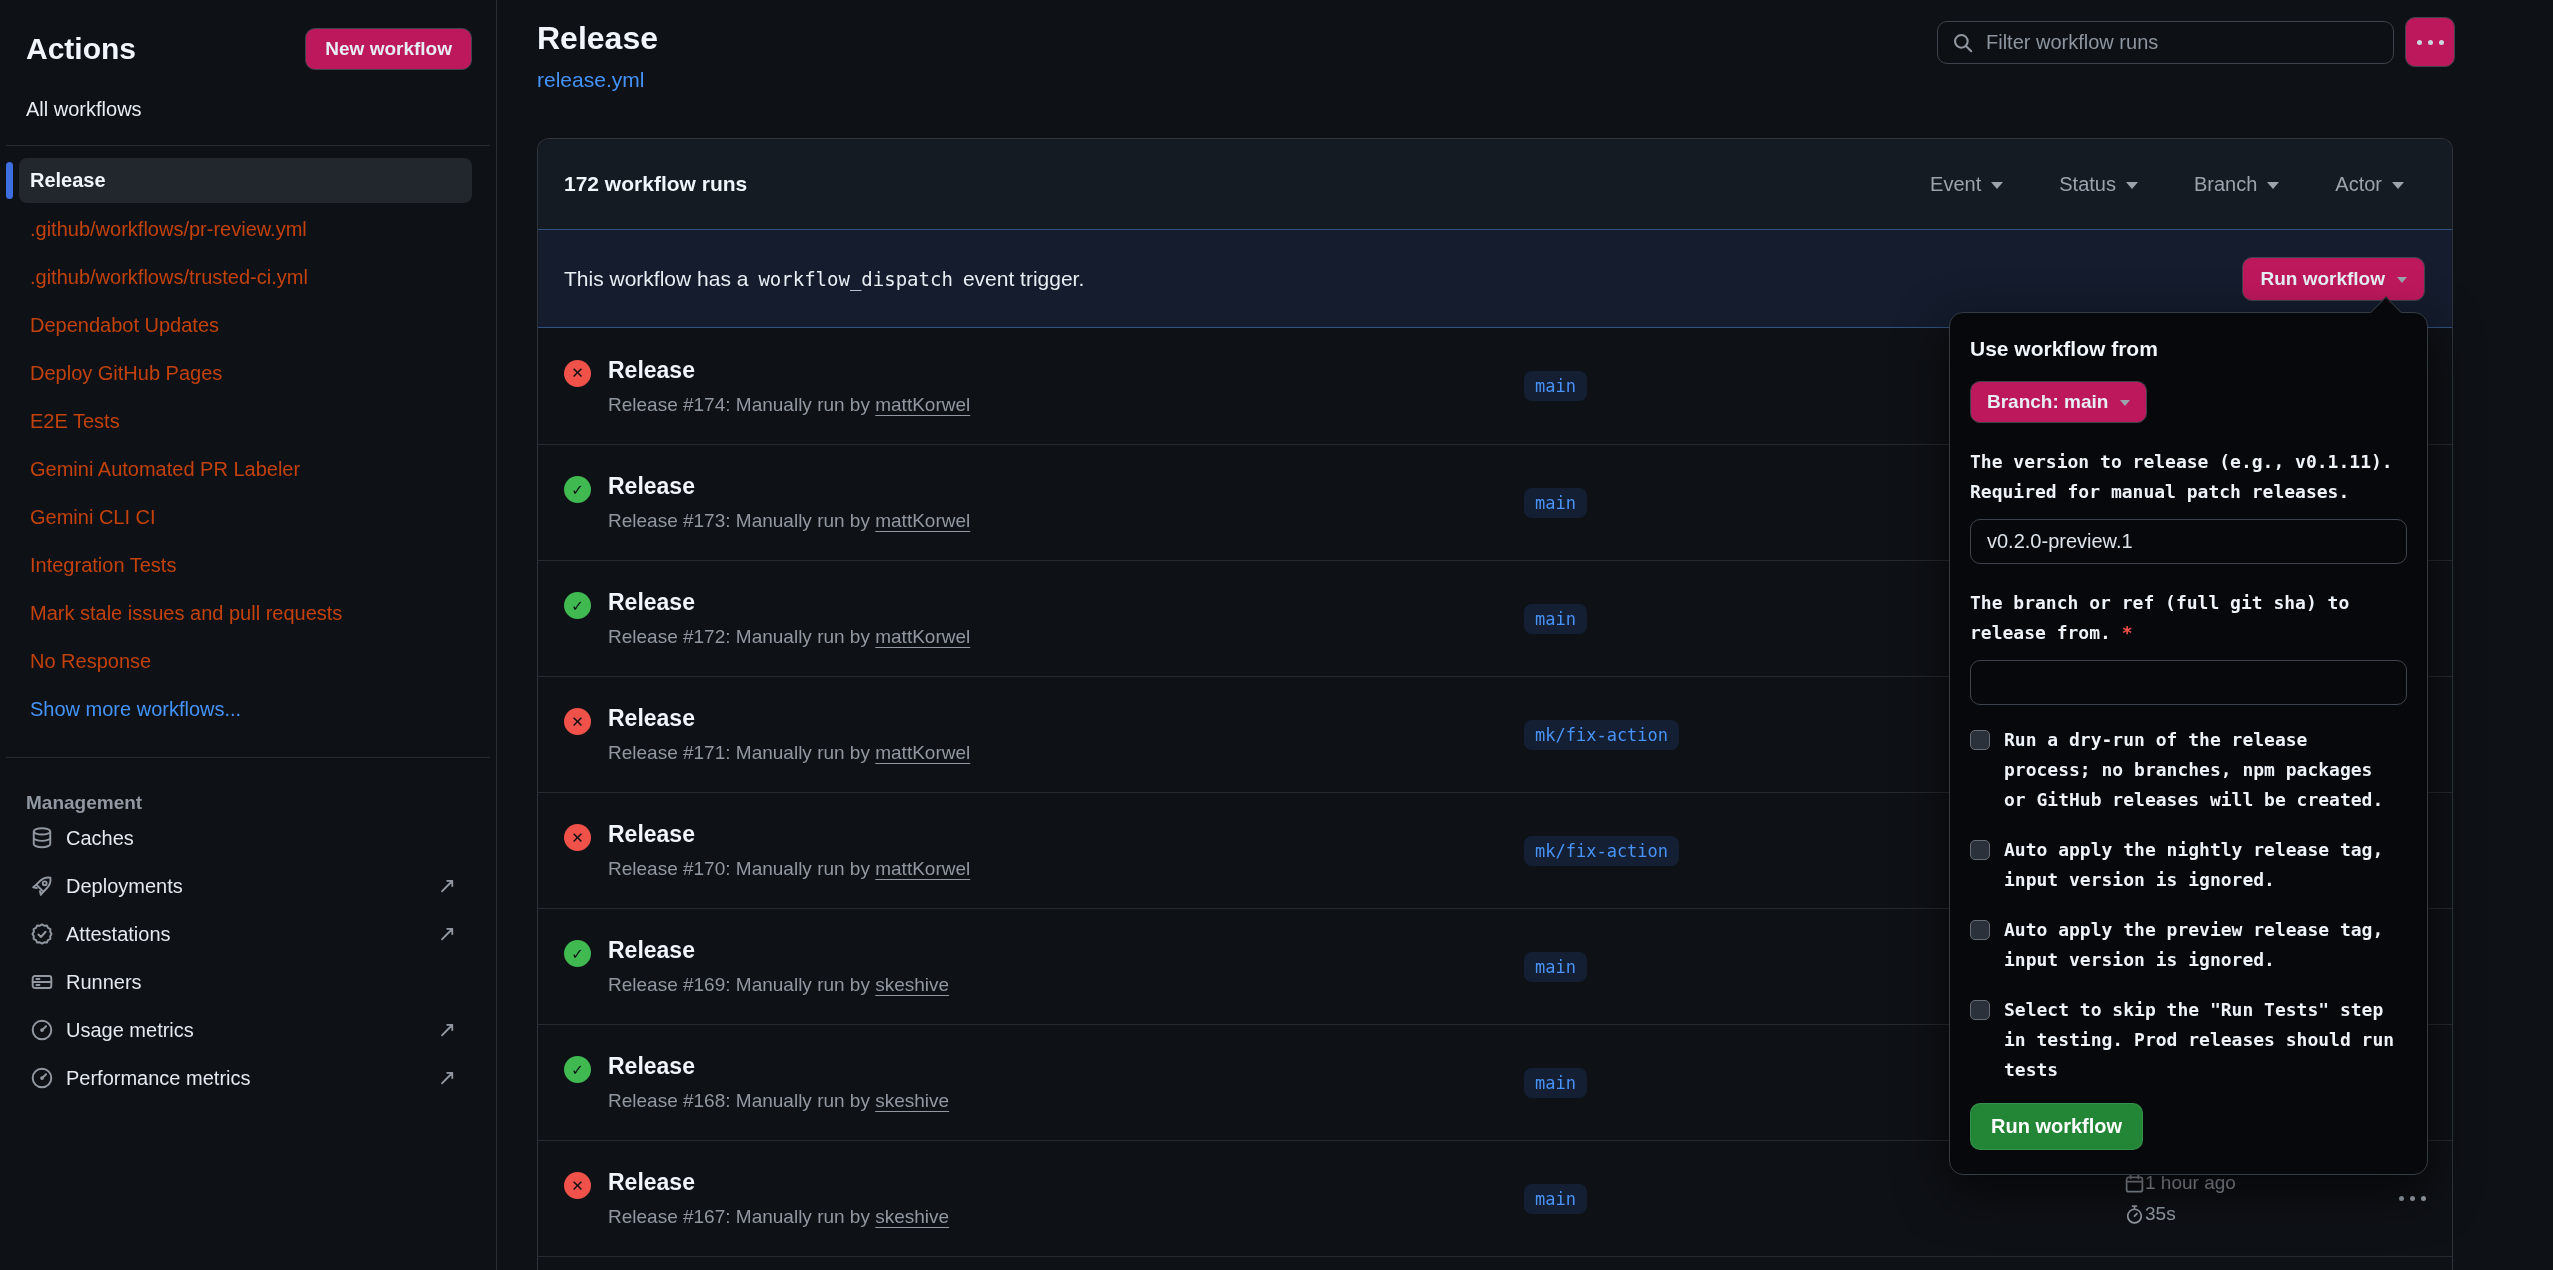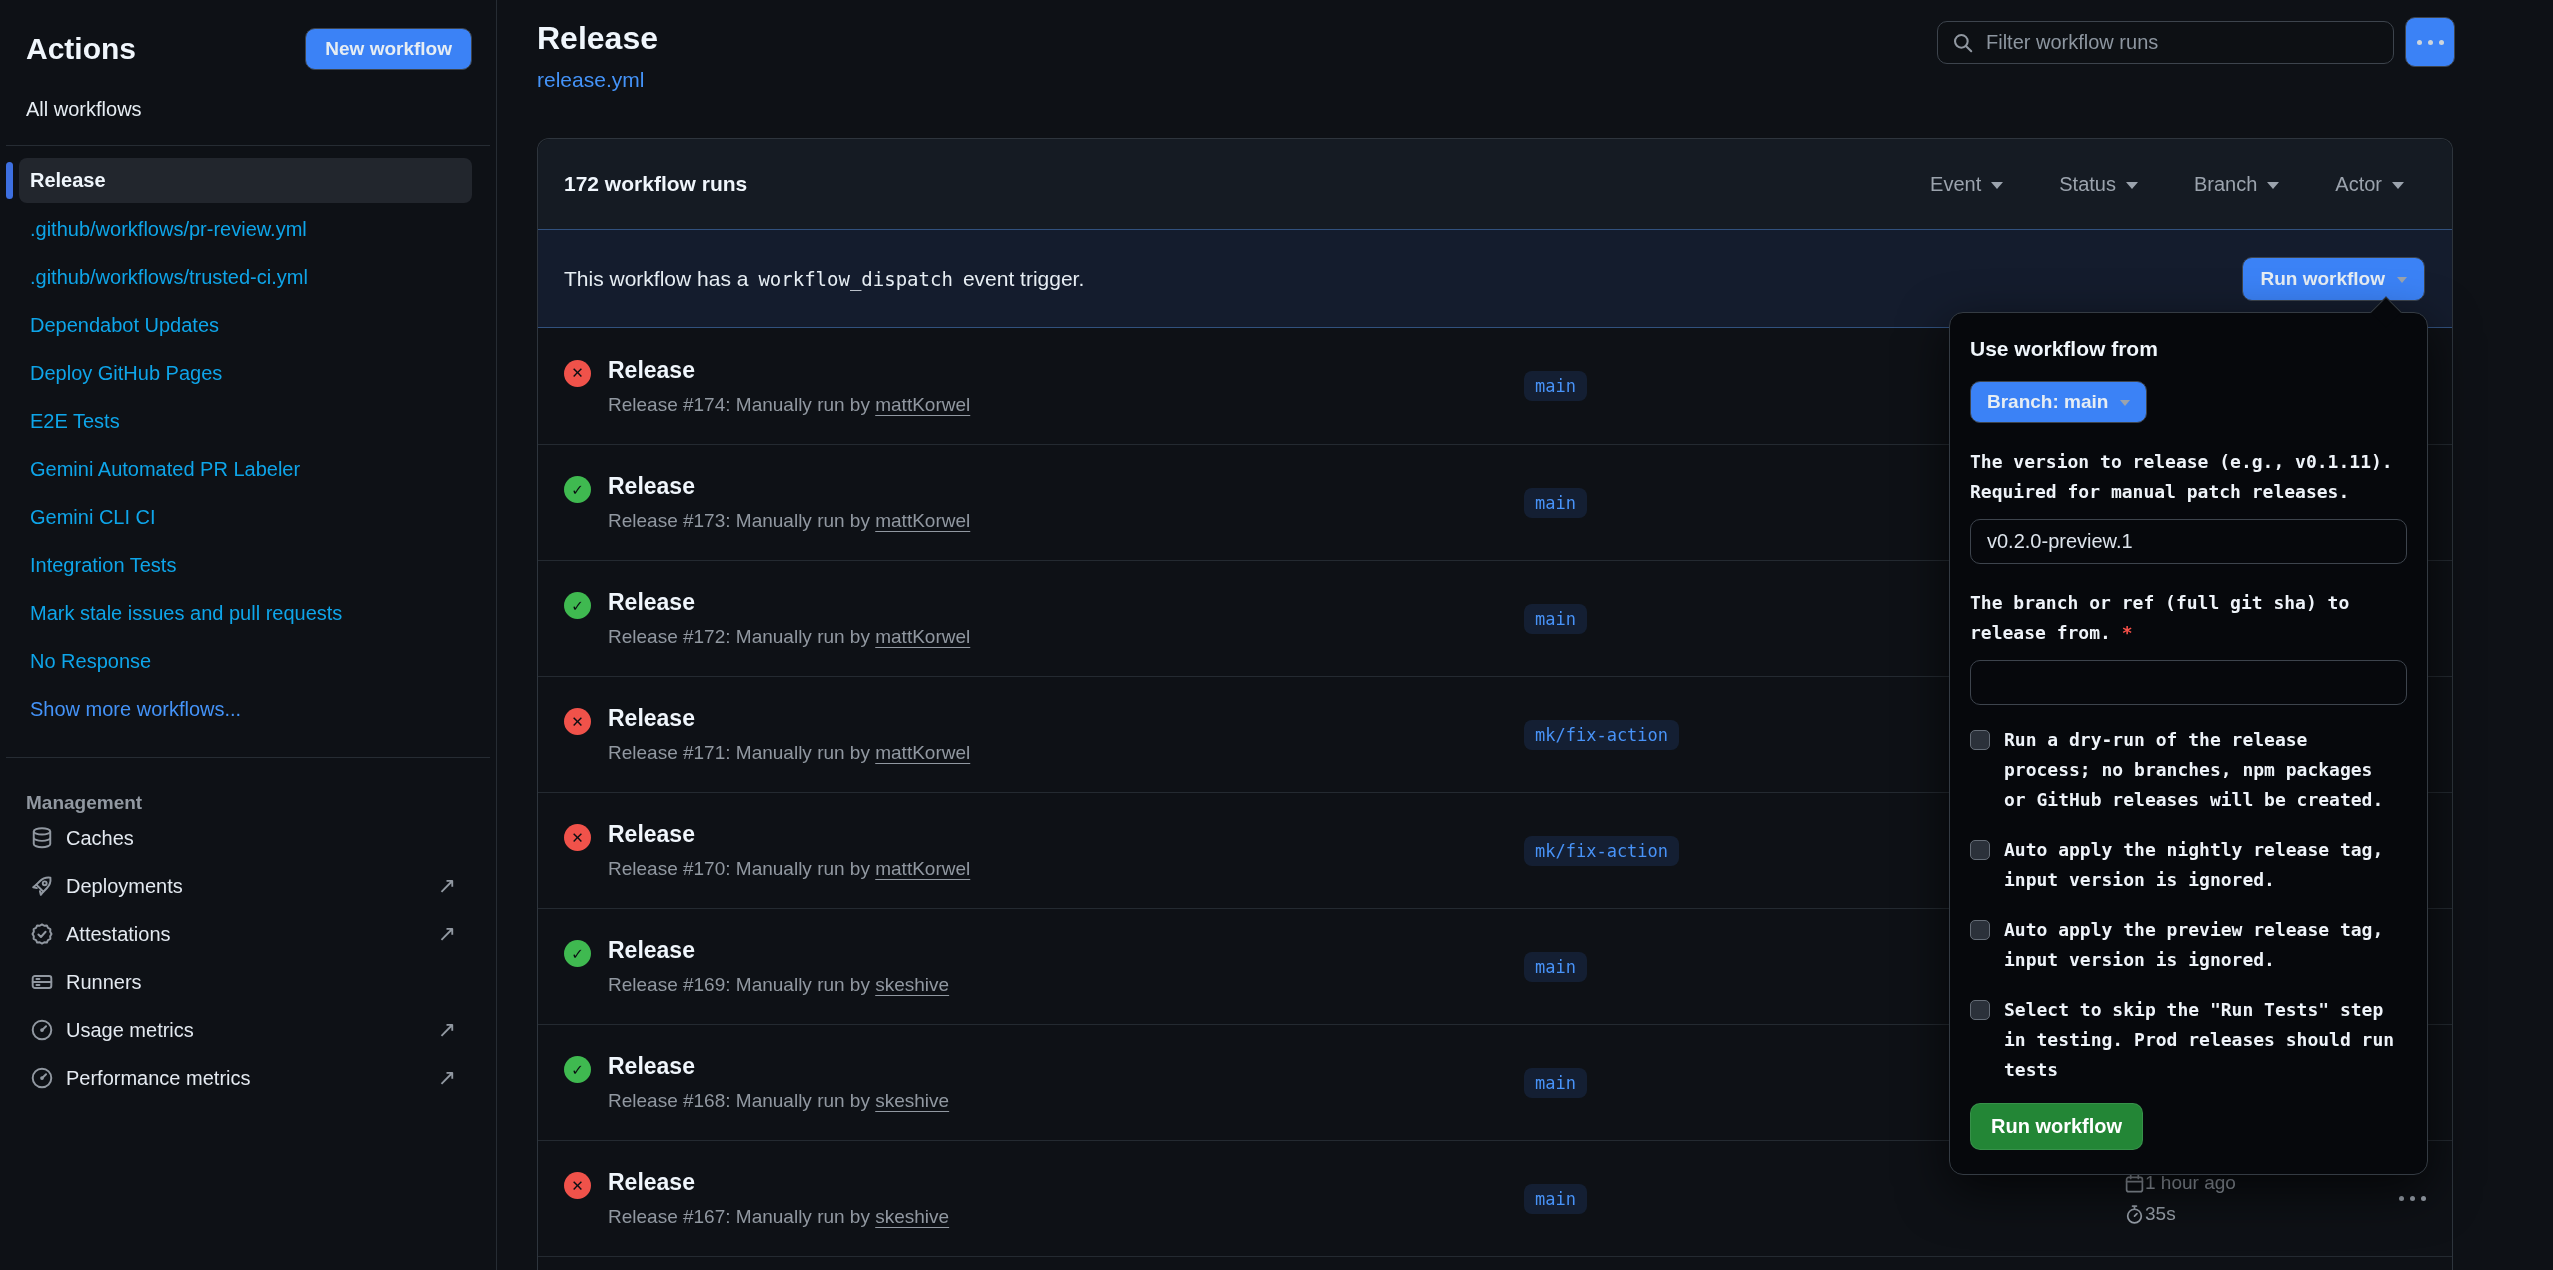--- a/index.html
+++ b/index.html
@@ -15,30 +15,30 @@
 
   
   .sidebar {
     position:absolute; left:0; top:0; width:497px; height:1270px;
     border-right:1px solid #262c33; padding-top:28px;
   }
   .sb-head { display:flex; align-items:center; justify-content:space-between; padding:0 24px 0 26px; }
   .sb-title { font-size:30px; font-weight:700; color:#f0f6fc; }
   .btn {
     display:inline-flex; align-items:center; gap:10px;
-    background:#3b82f6; border:1px solid #3d444d; border-radius:10px;
+    background:#be185d; border:1px solid #3d444d; border-radius:10px;
     color:#e6edf3; font-size:19px; font-weight:600; cursor:pointer;
   }
   .new-workflow-btn { padding:9px 19px; }
   .sb-all { padding:0 26px; margin-top:28px; font-size:20px; color:#e6edf3; cursor:pointer; }
   .sb-divider { border:none; border-top:1px solid #262c33; margin:24px 6px 0 6px; }
   .sb-list { margin-top:12px; }
   .sb-item {
     position:relative; display:flex; align-items:center;
-    height:48px; padding-left:30px; font-size:20px; color:#0ea5e9; cursor:pointer;
+    height:48px; padding-left:30px; font-size:20px; color:#c2410c; cursor:pointer;
   }
   .sb-item.selected {
     height:45px; margin:0 24px 2px 19px; padding-left:11px;
     background:#22262d; border-radius:8px; font-weight:700; color:#f0f6fc;
   }
   .sb-accent-bar {
     position:absolute; left:-13px; top:4px; width:7px; height:37px;
     background:#3d6fe0; border-radius:4px;
   }
   .sb-show-more { color:#4493f8; }

